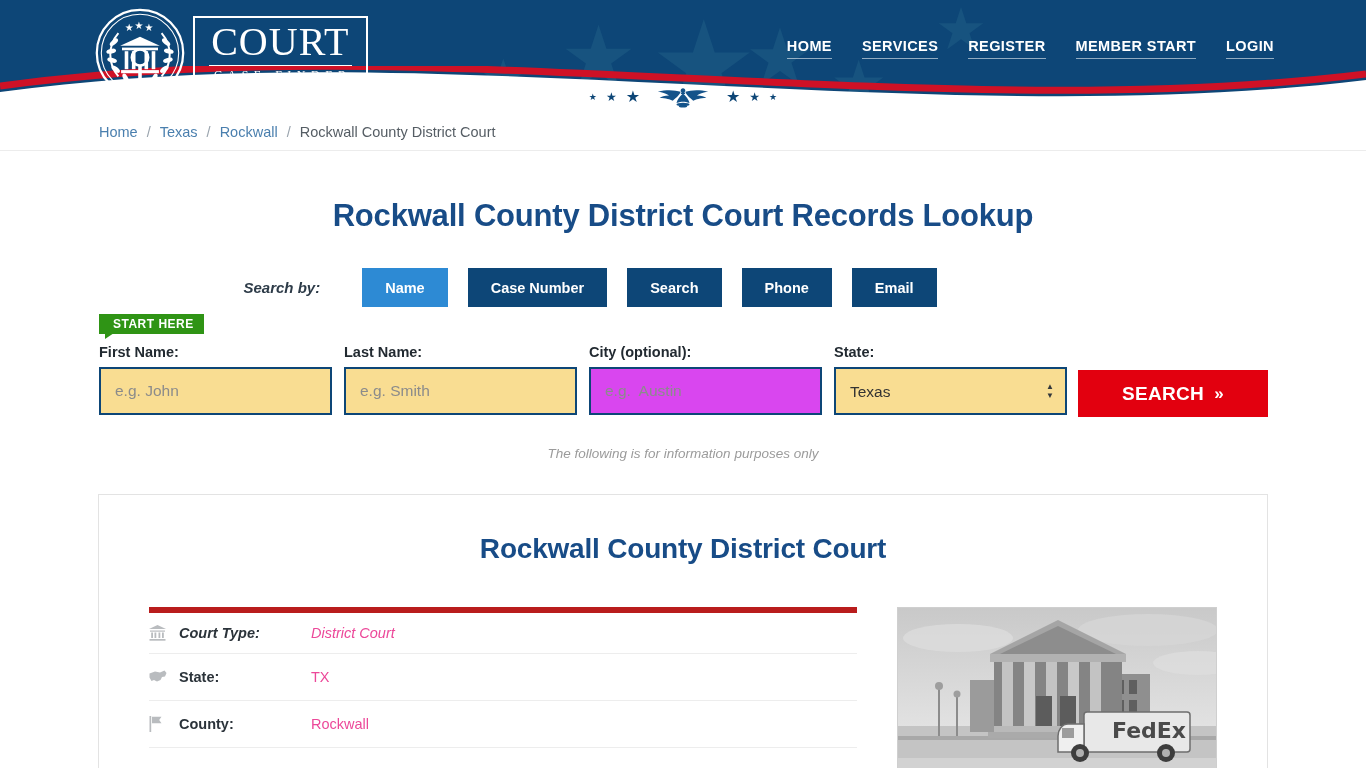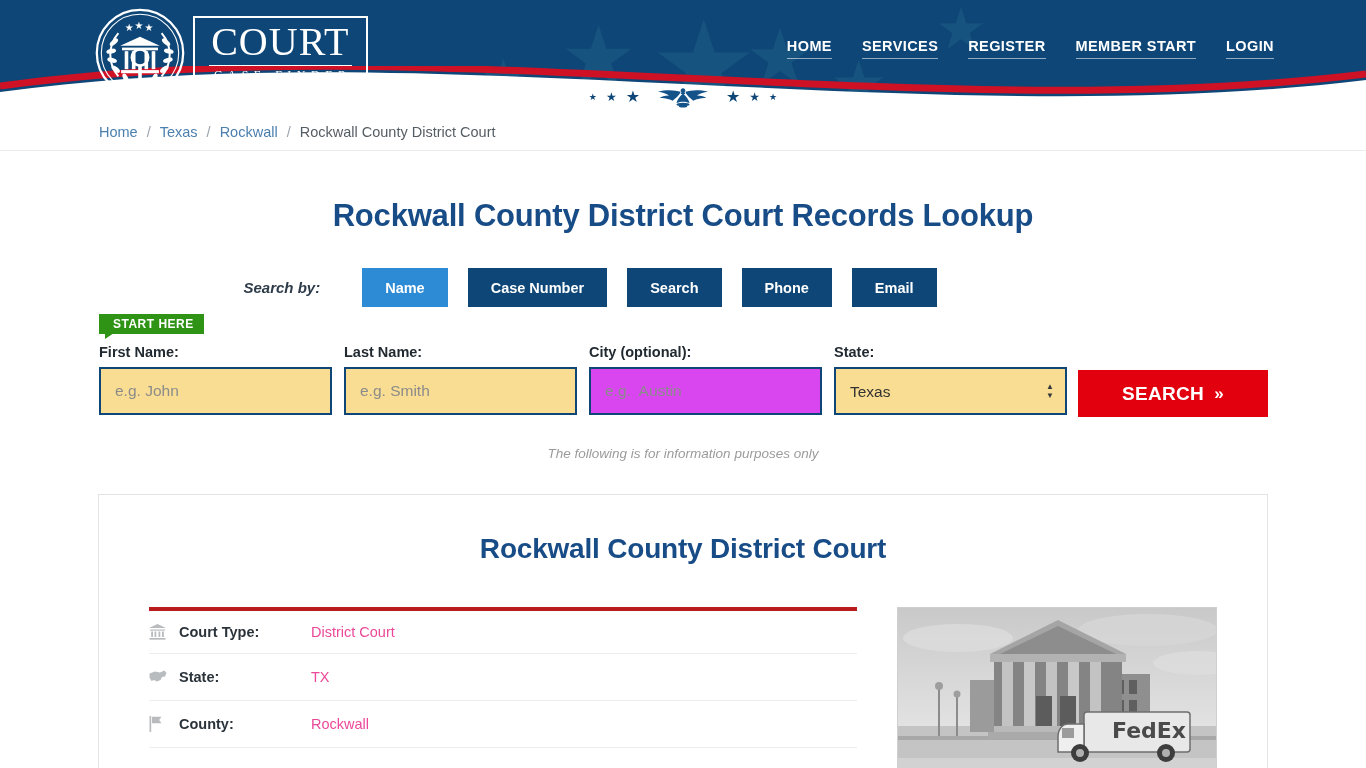--- a/index.html
+++ b/index.html
@@ -217,21 +217,21 @@
   .card-body {
     display: flex; margin-top: 42px; padding: 0 50px 0 50px;
     gap: 40px;
   }
   .detail-table { flex: 1 1 auto; max-width: 708px; }
   .detail-row {
     display: flex; align-items: center;
     height: 47px;
     border-bottom: 1px solid #ededed;
   }
-  .detail-row:first-child { border-top: 4px solid #b91c1c; }
+  .detail-row:first-child { border-top: 6px solid #b91c1c; font-style: italic; }
   .d-icon {
     width: 30px; flex: 0 0 30px;
     color: #b9bcbf; display: flex; align-items: center;
   }
   .d-icon svg { display:block; }
   .d-label {
     flex: 0 0 132px;
     font-size: 14.5px; font-weight: bold; color: #2b333a;
   }
   .d-value { font-size: 14.5px; color: #ec4899; }

